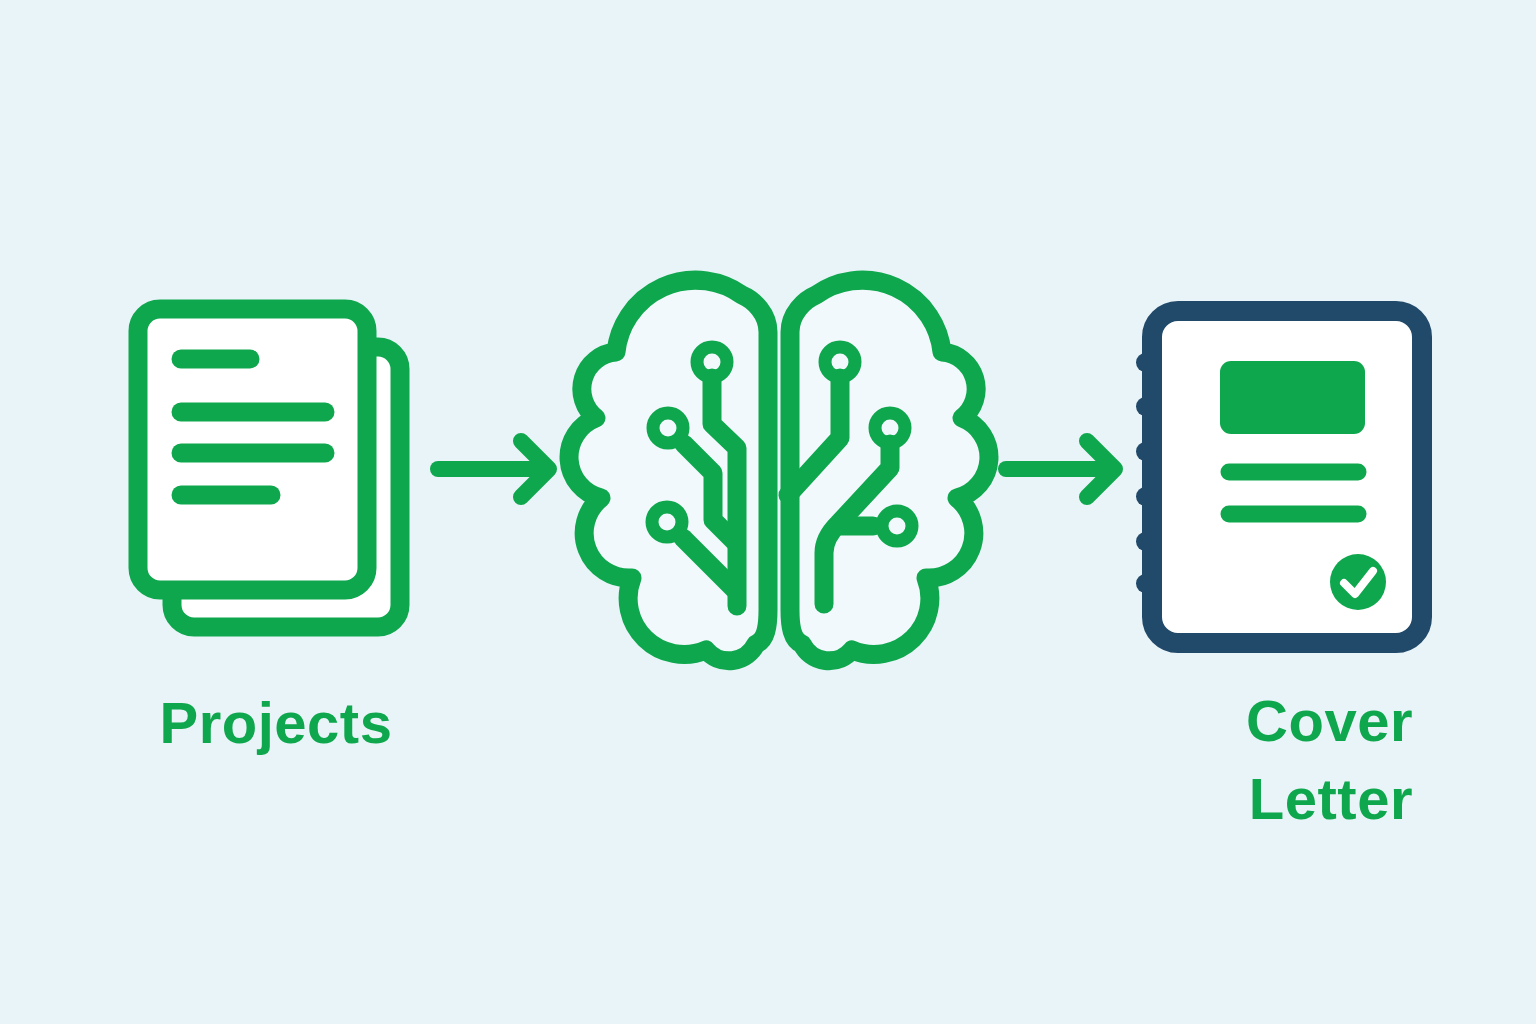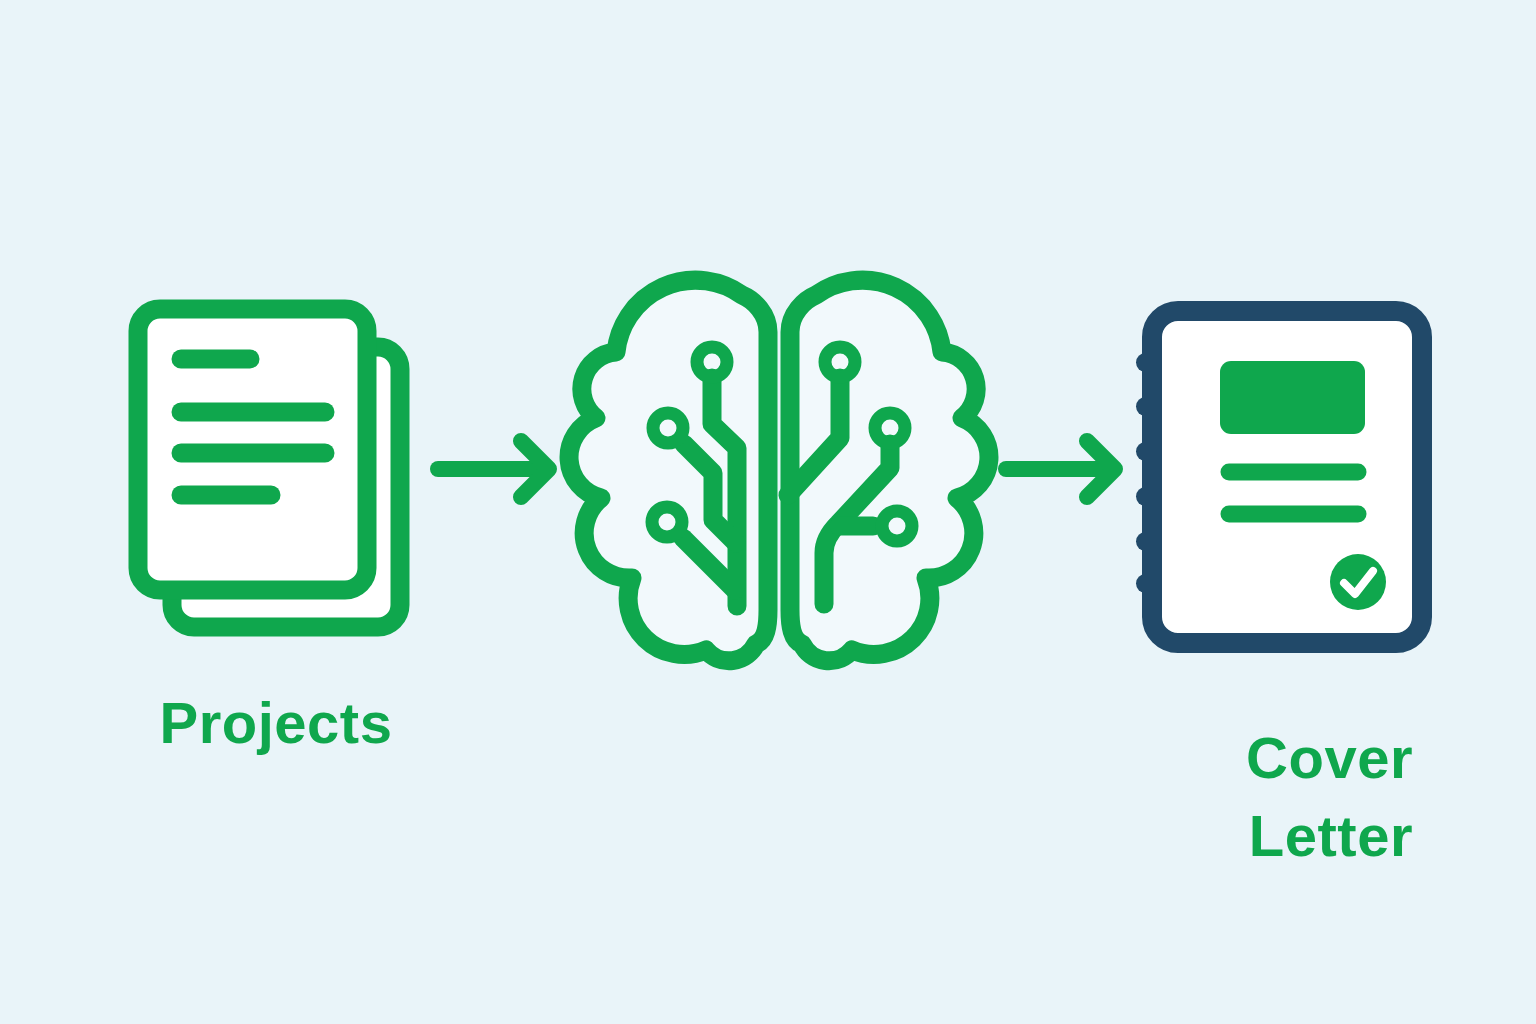--- a/index.html
+++ b/index.html
@@ -48,21 +48,20 @@
   .label-projects {
     left: 276px;
     top: 684px;
     transform: translateX(-50%);
   }
   .label-cover-letter {
     left: 1283px;
     top: 682px;
     width: 260px;
     transform: translateX(-50%);
-    margin-top: 37px;
   }
 </style>
 </head>
 <body>
 
 <div class="canvas">
 
   <svg class="scene" viewBox="0 0 1536 1024" aria-hidden="true">
 
     <g>

